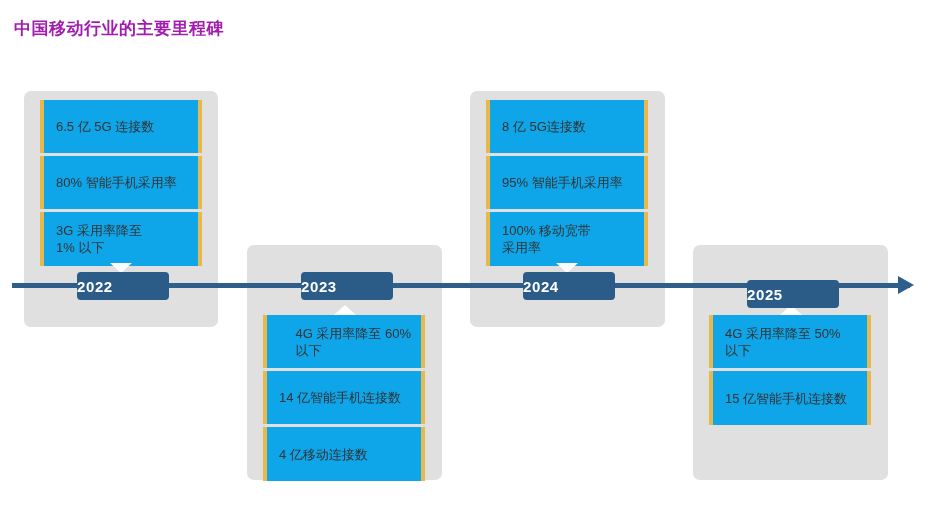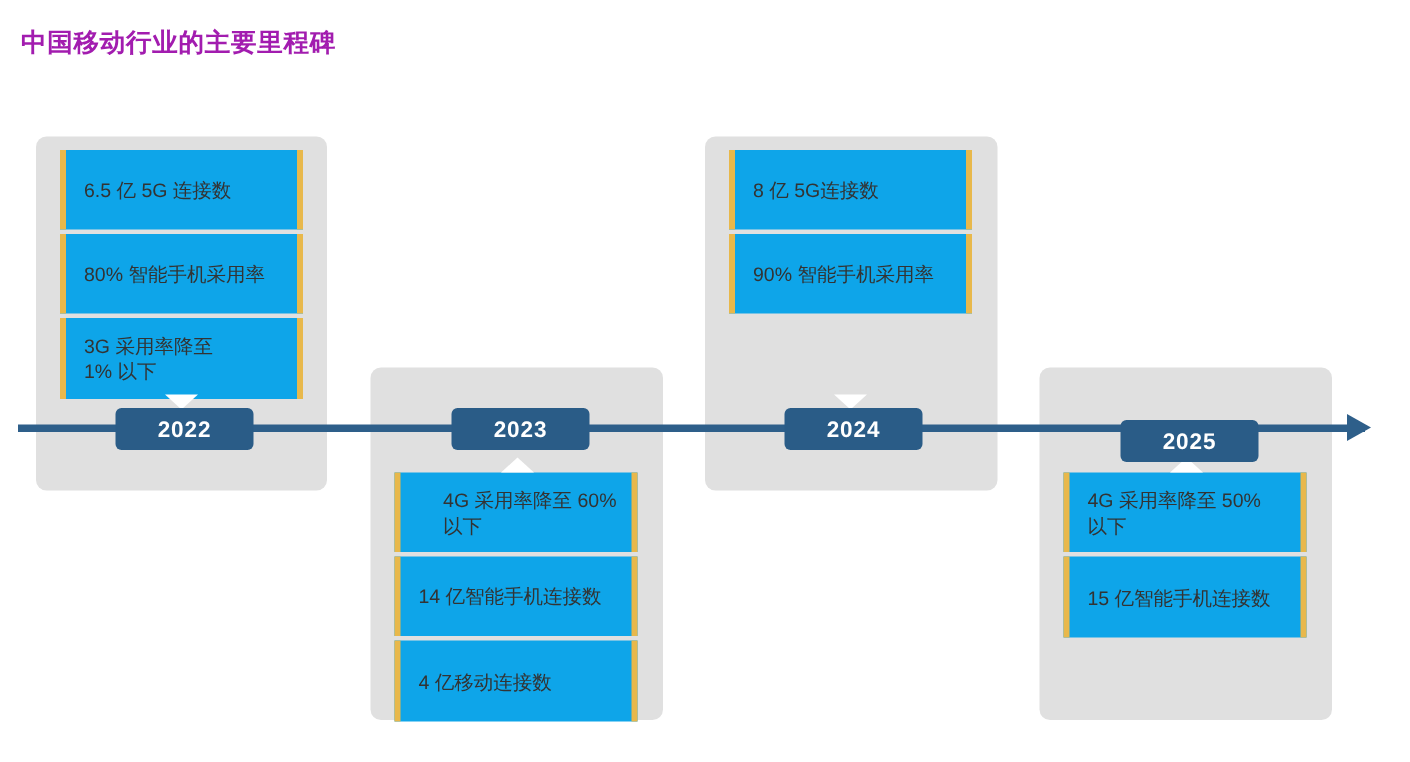--- a/index.html
+++ b/index.html
@@ -70,21 +70,21 @@
     position: absolute;
     height: 28px;
     background: #2a5c87;
     border-radius: 4px;
     color: #ffffff;
     font-size: 15px;
     font-weight: bold;
     letter-spacing: 0.6px;
     display: flex;
     align-items: center;
-    justify-content: center;
+    justify-content: flex-start;
     z-index: 4;
   }
 
   
   .notch {
     position: absolute;
     width: 0;
     height: 0;
     z-index: 3;
   }
@@ -189,21 +189,25 @@
   </div>
 
   <div class="milestone">
     <div class="panel" style="left:470px; top:91px; width:195px; height:236px;"></div>
 
     <div class="fact-stack" style="left:486px; top:100px; width:162px;">
       <div class="fact-box" style="height:53px;text-align:center;">
         <span class="fact-text">8 亿 5G连接数</span>
       </div>
       <div class="fact-box" style="height:53px;">
-        <span class="fact-text">90% 智能手机采用率</span>
+        <span class="fact-text">95% 智能手机采用率</span>
+      </div>
+      <div class="fact-box" style="height:54px;">
+        <span class="fact-text">100% 移动宽带
+采用率</span>
       </div>
     </div>
 
     <div class="notch down" style="left:556px; top:263px;"></div>
 
     <div class="year-badge" style="left:523px; top:272px; width:92px;">
       <span>2024</span>
     </div>
   </div>
 

